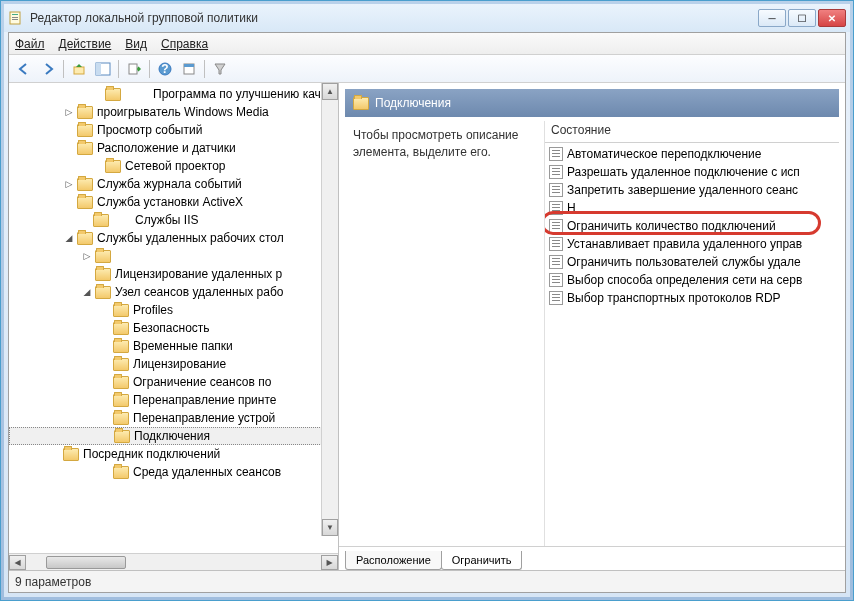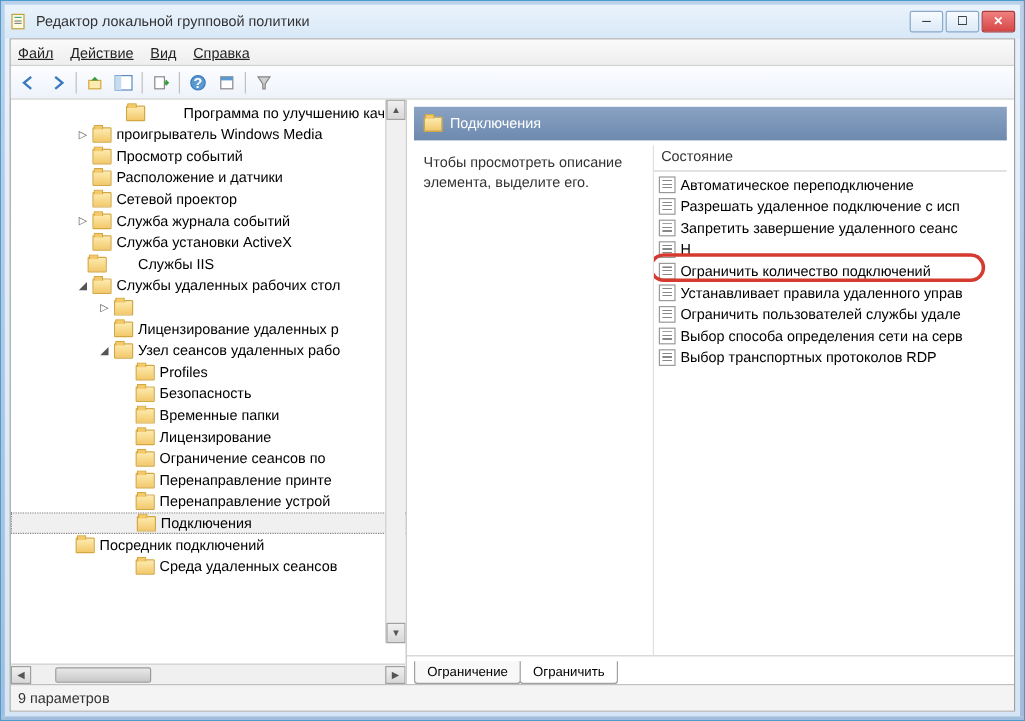--- a/index.html
+++ b/index.html
@@ -151,36 +151,36 @@
                 <div class="tree-item" style="padding-left: 54px;">
                   <span class="expander"></span>
                   <span class="folder-icon"></span>
                   <span class="tree-label">Просмотр событий</span>
                 </div>
                 <div class="tree-item" style="padding-left: 54px;">
                   <span class="expander"></span>
                   <span class="folder-icon"></span>
                   <span class="tree-label">Расположение и датчики</span>
                 </div>
-                <div class="tree-item" style="padding-left: 54px; align-items: center;">
+                <div class="tree-item" style="padding-left: 82px; align-items: center;">
                   <span class="expander"></span>
                   <span class="folder-icon"></span>
                   <span class="tree-label">Сетевой проектор</span>
                 </div>
                 <div class="tree-item" style="padding-left: 54px;">
                   <span class="expander">▷</span>
                   <span class="folder-icon"></span>
                   <span class="tree-label">Служба журнала событий</span>
                 </div>
                 <div class="tree-item" style="padding-left: 54px;">
                   <span class="expander"></span>
                   <span class="folder-icon"></span>
                   <span class="tree-label">Служба установки ActiveX</span>
                 </div>
-                <div class="tree-item" style="padding-left: 28px; gap: 22px;">
+                <div class="tree-item" style="padding-left: 48px; gap: 22px;">
                   <span class="expander"></span>
                   <span class="folder-icon"></span>
                   <span class="tree-label">Службы IIS</span>
                 </div>
                 <div class="tree-item" style="padding-left: 54px;">
                   <span class="expander">◢</span>
                   <span class="folder-icon"></span>
                   <span class="tree-label">Службы удаленных рабочих стол</span>
                 </div>
                 <div class="tree-item" style="padding-left: 72px;">
@@ -309,21 +309,21 @@
                   </div>
                   <div class="list-row">
                     <span class="policy-icon"></span>
                     <span>Выбор транспортных протоколов RDP</span>
                   </div>
                   <div class="highlight-oval" style="left: -4px; top: 68px; width: 280px; height: 24px;"></div>
                 </div>
             </div>
           </div>
           <div class="tabs">
-            <div class="tab">Ограничение</div>
+            <div class="tab">Расположение</div>
             <div class="tab active">Ограничить</div>
           </div>
         </div>
       </div>
 
       <div class="statusbar">
         <span>9 параметров</span>
       </div>
     </div>
   </div>

